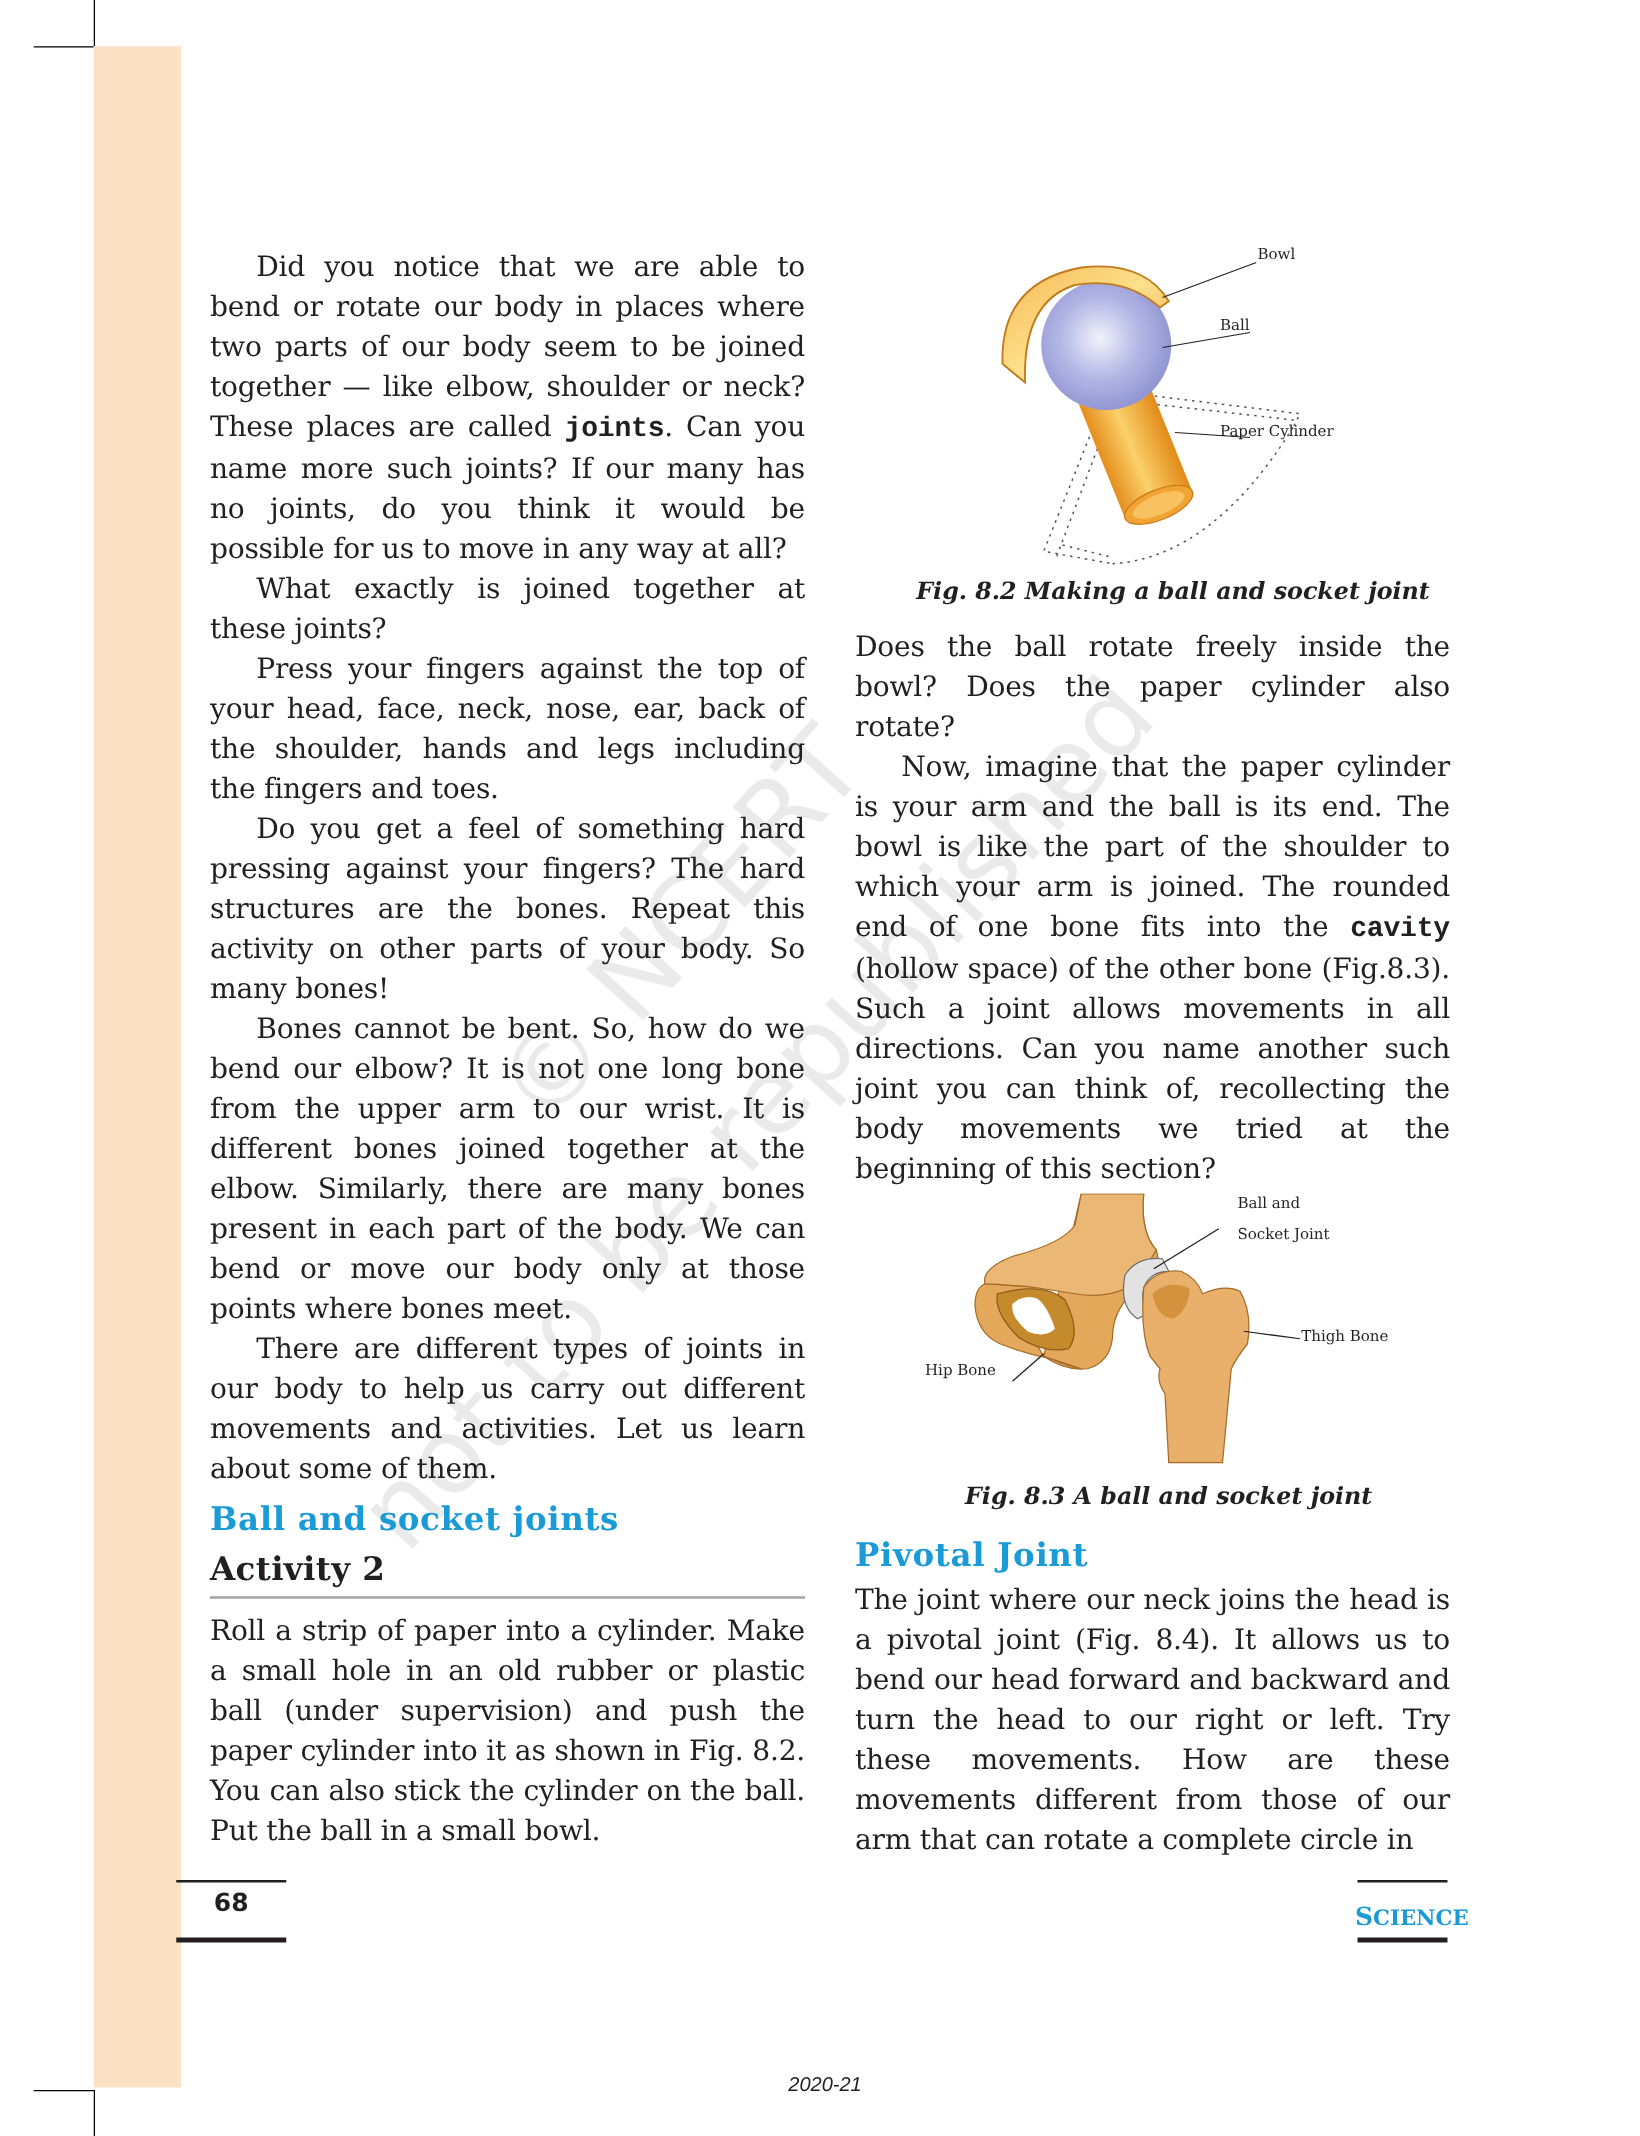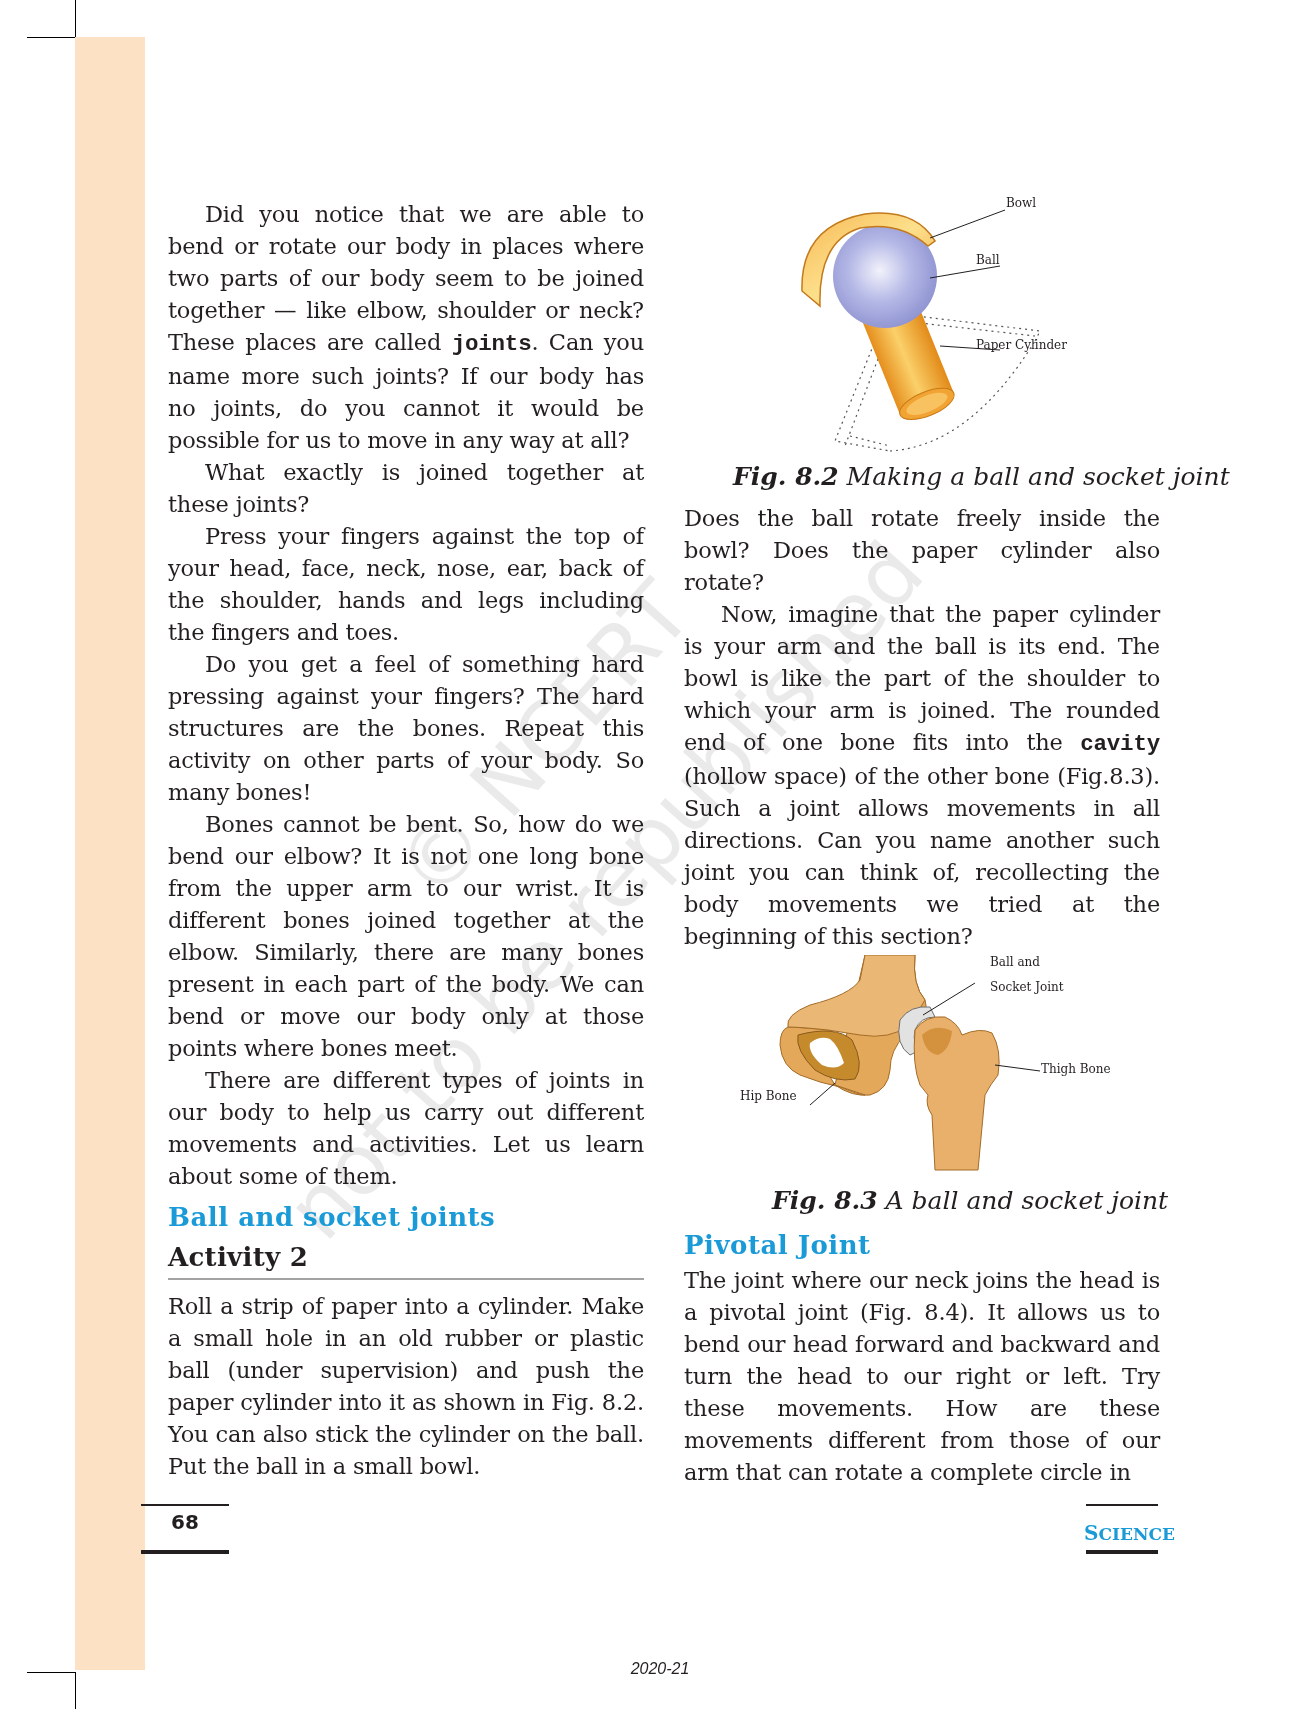--- a/index.html
+++ b/index.html
@@ -18,21 +18,21 @@
   .para b { font-weight: bold; font-family: Liberation Mono, monospace; }
 
   .section-heading { font-family: "DejaVu Serif", serif; font-weight: bold; color: #1a9ad6;
                      font-size: 26px; line-height: 34px; margin: 8px 0 6px 0; letter-spacing: 0.5px; }
   .activity-heading { font-family: "DejaVu Serif", serif; font-weight: bold; color: #231f20;
                       font-size: 26px; line-height: 34px; margin: 4px 0 0 0; letter-spacing: 0.3px;
                       padding-bottom: 4px; border-bottom: 2px solid #a3a3a3; }
   .activity-body { margin-top: 10px; }
 
   .figure { position: absolute; }
-  .fig-caption { position: absolute; font-size: 25px; font-style: italic; white-space: nowrap; }
+  .fig-caption { position: absolute; font-size: 19px; font-style: italic; white-space: nowrap; font-weight: bold; }
   .fig-caption b { font-style: italic; }
   .fig-label { position: absolute; font-size: 12px; white-space: nowrap; font-family: "DejaVu Serif", serif; }
 
   .footer-num { position: absolute; left: 140px; top: 1510px; width: 90px; text-align: center;
                 font-family: "DejaVu Sans", sans-serif; font-weight: bold; font-size: 20px; }
   .rule { position: absolute; background: #231f20; }
   .footer-science { position: absolute; left: 1084px; top: 1521px; width: 75px; text-align: center;
                     font-family: "DejaVu Serif", serif; font-weight: bold; color: #1a9ad6; font-size: 17px; }
   .footer-science .cap { font-size: 20px; }
   .footer-year { position: absolute; left: 620px; top: 1660px; width: 80px; text-align: center;
@@ -51,21 +51,21 @@
 <div class="crop-mark" style="left:75px;top:1672px;width:1px;height:37px;"></div>
 
 <div class="margin-band"></div>
 
 <div class="watermark">
   <div style="left:150px;top:180px;">© NCERT</div>
   <div style="left:40px;top:520px;">not to be republished</div>
 </div>
 
 <div class="col col-left">
-  <p class="para"><span>Did you notice that we are able to bend or rotate our body in places where two parts of our body seem to be joined together — like elbow, shoulder or neck? These places are called </span><b>joints</b><span>. Can you name more such joints? If our body has no joints, do you cannot it would be possible for us to move in any way at all?</span></p>
+  <p class="para"><span>Did you notice that we are able to bend or rotate our body in places where two parts of our body seem to be joined together — like elbow, shoulder or neck? These places are called </span><b>joints</b><span>. Can you name more such joints? If our many has no joints, do you think it would be possible for us to move in any way at all?</span></p>
   <p class="para">What exactly is joined together at these joints?</p>
   <p class="para">Press your fingers against the top of your head, face, neck, nose, ear, back of the shoulder, hands and legs including the fingers and toes.</p>
   <p class="para">Do you get a feel of something hard pressing against your fingers? The hard structures are the bones. Repeat this activity on other parts of your body. So many bones!</p>
   <p class="para">Bones cannot be bent. So, how do we bend our elbow? It is not one long bone from the upper arm to our wrist. It is different bones joined together at the elbow. Similarly, there are many bones present in each part of the body. We can bend or move our body only at those points where bones meet.</p>
   <p class="para">There are different types of joints in our body to help us carry out different movements and activities. Let us learn about some of them.</p>
   <div class="section-heading">Ball and socket joints</div>
   <div class="activity-heading">Activity 2</div>
   <p class="para noindent activity-body">Roll a strip of paper into a cylinder. Make a small hole in an old rubber or plastic ball (under supervision) and push the paper cylinder into it as shown in Fig. 8.2. You can also stick the cylinder on the ball. Put the ball in a small bowl.</p>
 </div>
 

